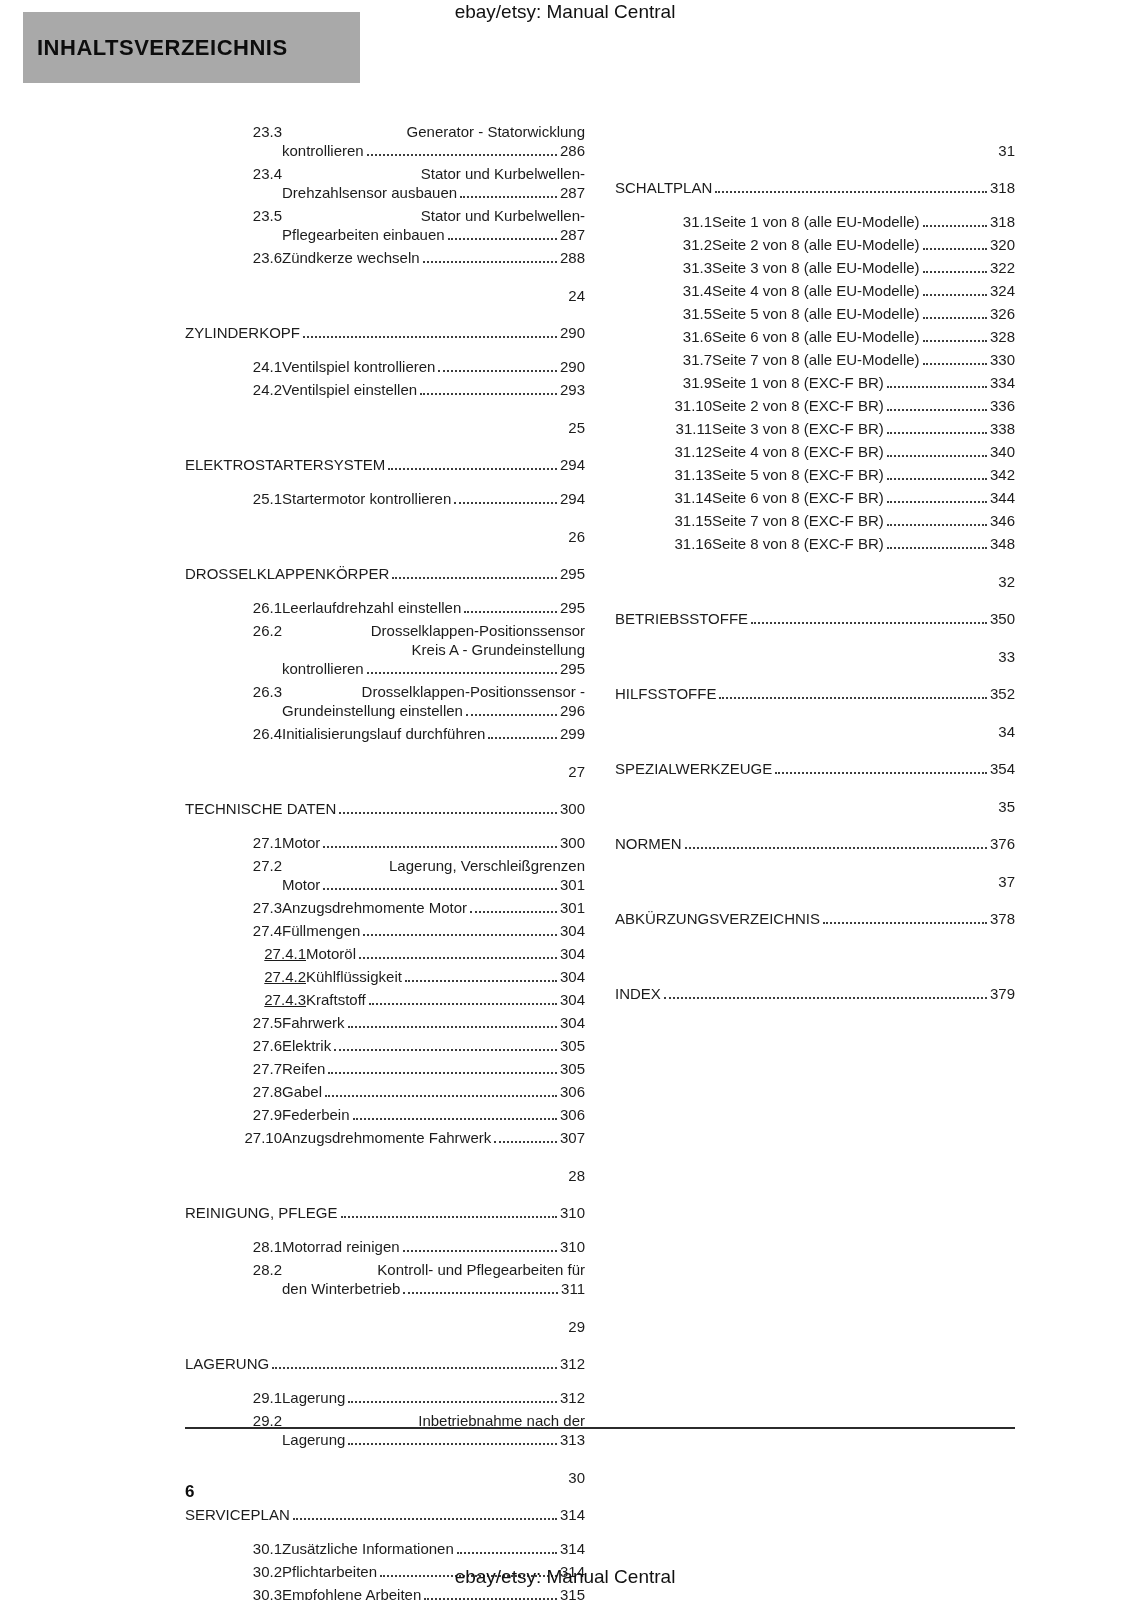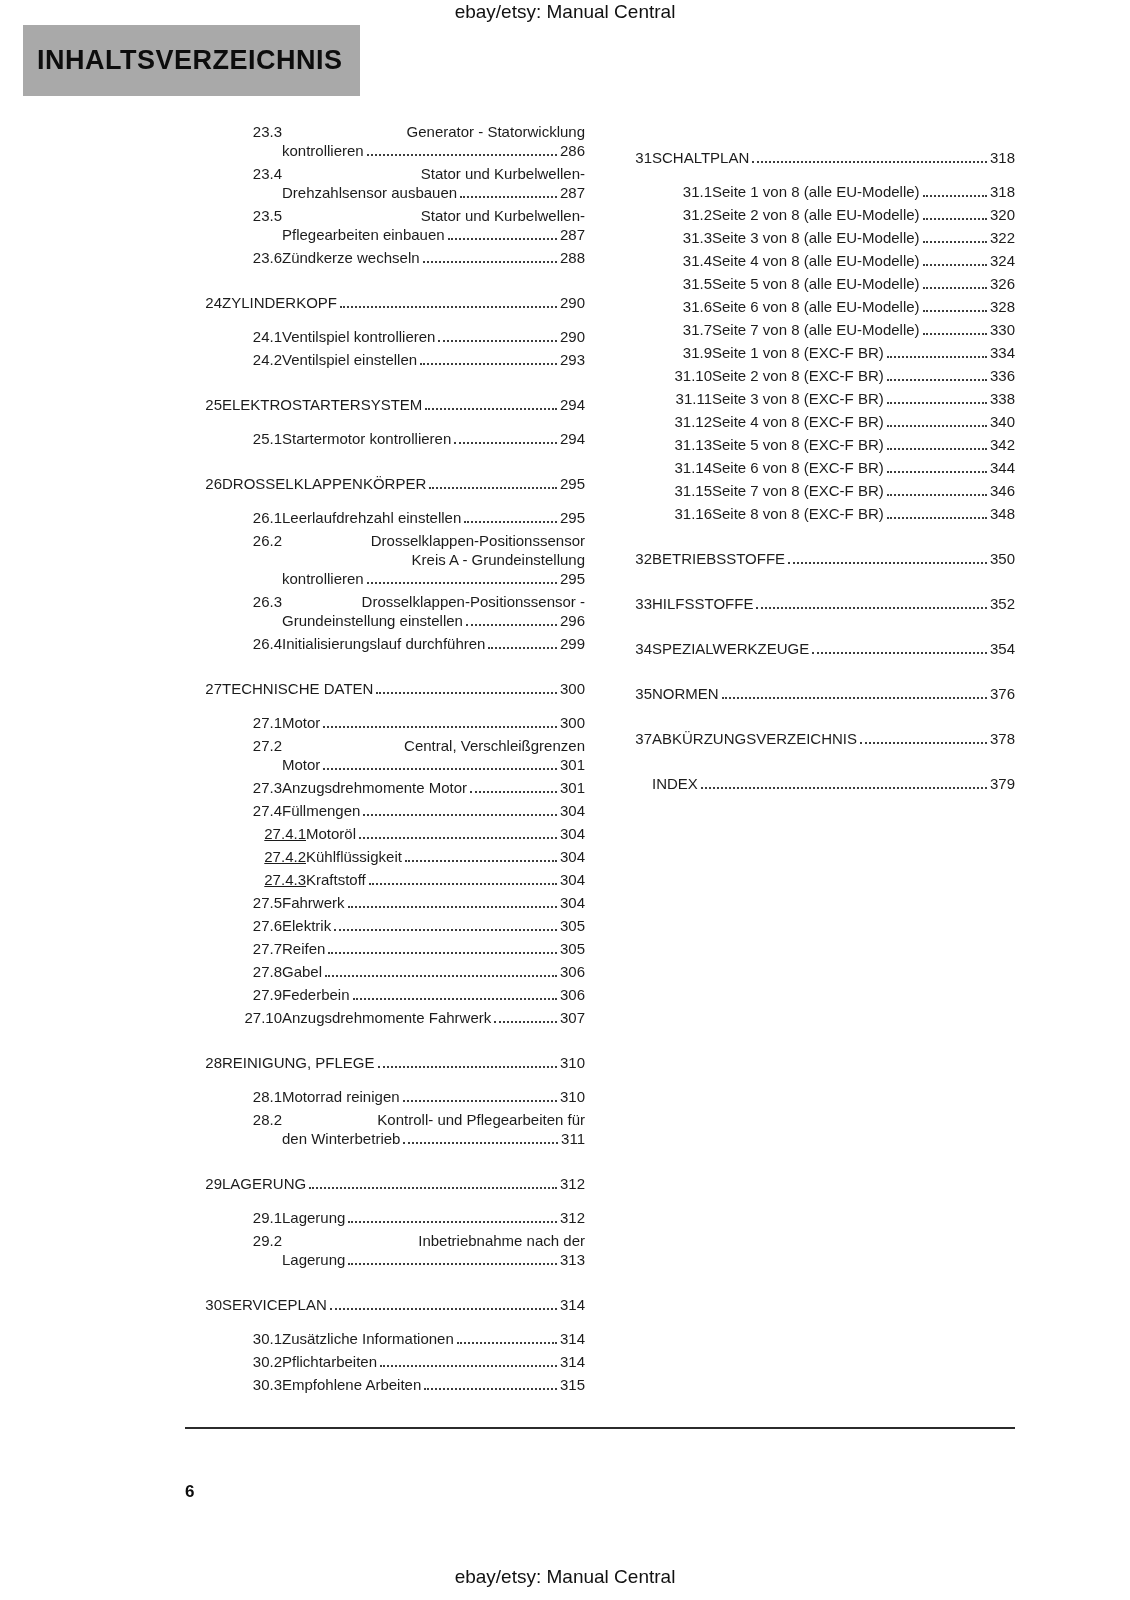--- a/index.html
+++ b/index.html
@@ -16,27 +16,27 @@
     position: absolute;
     top: 1px; left: 0; width: 100%;
     text-align: center;
     font-size: 19px;
     font-weight: 500;
     color: #111;
   }
 
   .title-badge {
     position: absolute;
-    left: 23px; top: 25px;
+    left: 23px; top: 12px;
     width: 337px; height: 71px;
     background: #a9a9a9;
     display: flex;
     align-items: center;
     padding-left: 14px;
-    font-size: 27px;
+    font-size: 22px;
     font-weight: bold;
     letter-spacing: 0.5px;
     color: #0d0d0d;
   }
 
   .toc-wrap {
     position: absolute;
     left: 185px; top: 122px;
     width: 830px;
     display: flex;
@@ -46,21 +46,21 @@
 
   .entry {
     display: flex;
     margin-bottom: 4px;
     font-size: 15px;
   }
   .entry .line { line-height: 19px; white-space: nowrap; }
   .entry .num { flex: 0 0 60px; line-height: 19px; }
   .entry .body { flex: 1; min-width: 0; }
 
-  .entry.level0 { margin-top: 26px; margin-bottom: 15px; }
+  .entry.level0 { margin-top: 19px; margin-bottom: 15px; flex-direction: column; }
   .entry.level0 .num { flex: 0 0 37px; }
   .entry.level1 { padding-left: 37px; }
   .entry.level2 { padding-left: 37px; }
   .entry.level2 .num { flex: 0 0 84px; text-decoration: underline; }
 
   .line.last { display: flex; align-items: flex-end; }
   .line.last .t { flex: 0 0 auto; }
   .line.last .dots {
     flex: 1 1 auto;
     min-width: 14px;
@@ -262,21 +262,21 @@
           <div class="line last">
             <span class="t">Motor</span>
             <span class="dots" style="border-bottom-color: rgb(61, 61, 61);"></span>
             <span class="page">300</span>
           </div>
         </div>
       </div>
       <div class="entry level1">
         <div class="num">27.2</div>
         <div class="body">
-          <div class="line">Central, Verschleißgrenzen</div>
+          <div class="line">Lagerung, Verschleißgrenzen</div>
           <div class="line last">
             <span class="t">Motor</span>
             <span class="dots" style="border-bottom-color: rgb(61, 61, 61);"></span>
             <span class="page">301</span>
           </div>
         </div>
       </div>
       <div class="entry level1">
         <div class="num">27.3</div>
         <div class="body">

